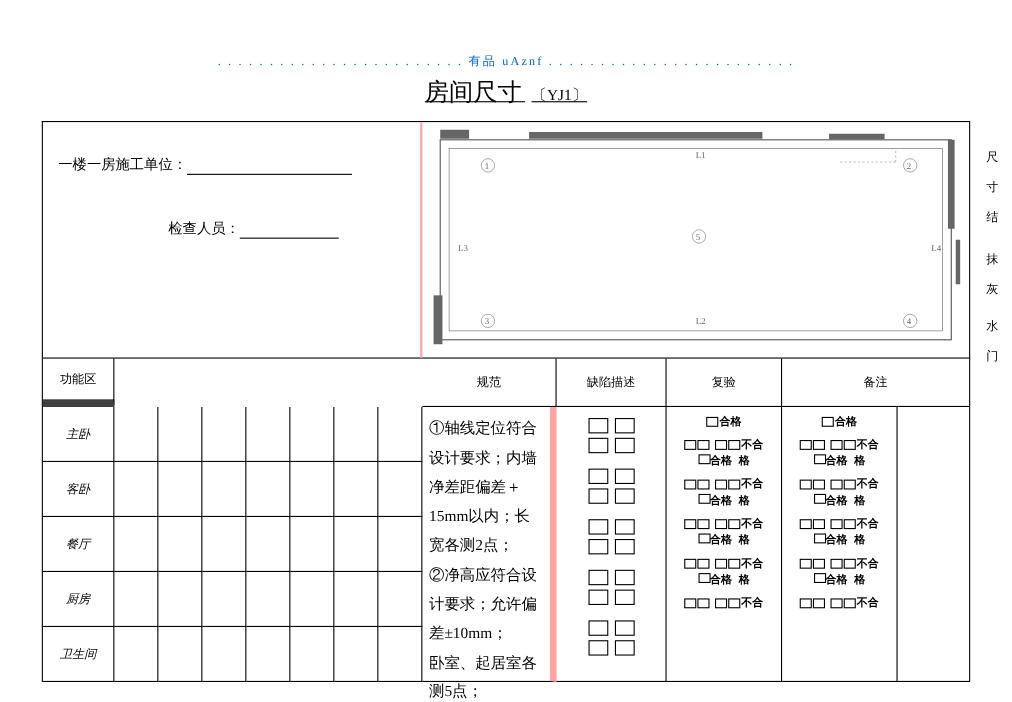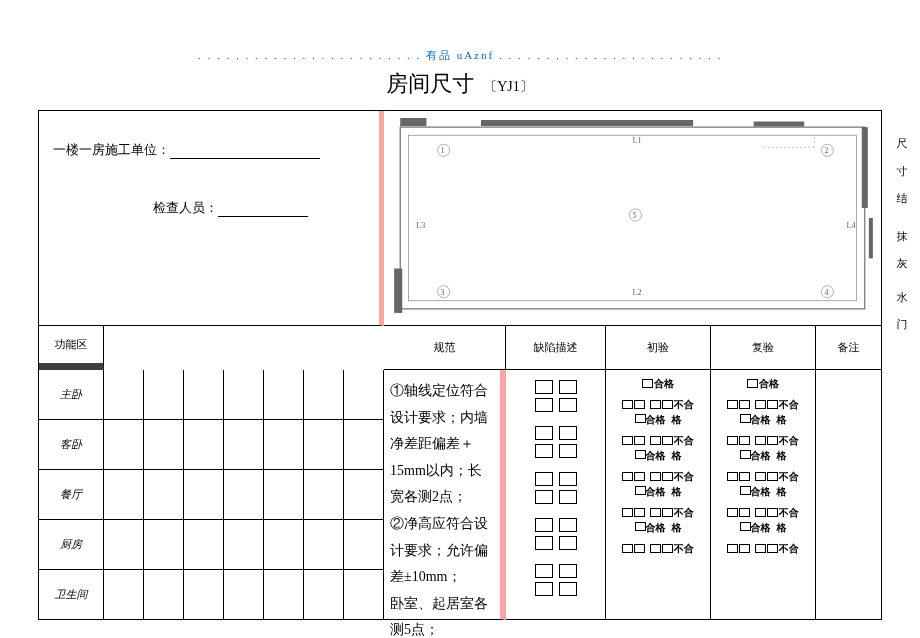--- a/index.html
+++ b/index.html
@@ -1,26 +1,26 @@
 <!DOCTYPE html>
 <html><head>
 <meta charset="utf-8">
 <style>
 * { box-sizing: border-box; margin: 0; padding: 0; }
 body { font-family: "SimSun", "宋体", serif; background: #fff; width: 920px; height: 638px; position: relative; font-size: 12px; color: #000; }
 .header-dots { text-align: center; margin-top: 48px; font-size: 11px; letter-spacing: 2px; }
 .header-dots .brand { color: #0066cc; }
 .header-dots .code { color: #0066cc; }
 .header-dots .d { color: #0066cc; }
-.title-row { text-align: center; margin-top: 6px; }
+.title-row { text-align: center; margin-top: 6px; text-decoration: underline; }
 .title-row .main-title { font-size: 22px; font-family: "SimHei", sans-serif; }
 .title-row .code-title { font-size: 14px; margin-left: 6px; }
 .main-grid { position: absolute; left: 38px; top: 110px; width: 844px; border-top: 1px solid #000; border-left: 1px solid #000; }
 .top-section { display: flex; height: 215px; }
-.info-cell { width: 345px; border-right: 5px solid #fca5a5; border-bottom: 1px solid #000; padding: 30px 14px; }
+.info-cell { width: 345px; border-right: 2px solid #fca5a5; border-bottom: 1px solid #000; padding: 30px 14px; }
 .info-line { margin-bottom: 40px; font-size: 13px; }
 .underline { display: inline-block; border-bottom: 1px solid #000; width: 150px; height: 14px; vertical-align: bottom; }
 .info-line.indent { padding-left: 100px; }
 .floorplan-cell { flex: 1; border-bottom: 1px solid #000; border-right: 1px solid #000; padding: 6px; position: relative; }
 .floorplan-svg { width: 100%; height: 100%; }
 .bottom-section { display: flex; }
 .left-table { width: 345px; }
 .right-table { flex: 1; border-right: 1px solid #000; }
 .lt-header { display: flex; }
 .lt-func { width: 65px; border-right: 1px solid #000; border-bottom: 7px solid #404040; display: flex; align-items: center; justify-content: center; height: 44px; font-size: 11px; }
@@ -176,21 +176,20 @@
           <div class="cell"></div>
           <div class="cell"></div>
           <div class="cell"></div>
         </div>
     </div>
 
     <div class="right-table">
       <div class="rt-header">
         <div class="rt-h rt-spec-h">规范</div>
         <div class="rt-h rt-defect-h">缺陷描述</div>
-        <div class="rt-h rt-initial-h">初验</div>
         <div class="rt-h rt-reinspect-h">复验</div>
         <div class="rt-h rt-remark-h">备注</div>
       </div>
       <div class="rt-body">
         <div class="rt-spec" style="white-space:pre-line">①轴线定位符合设计要求；内墙净差距偏差＋15mm以内；长宽各测2点；
 ②净高应符合设计要求；允许偏差±10mm；
 卧室、起居室各测5点；
 厨房、卫生间、阳台4</div>
         <div class="rt-defect">
           <div class="box-row">

